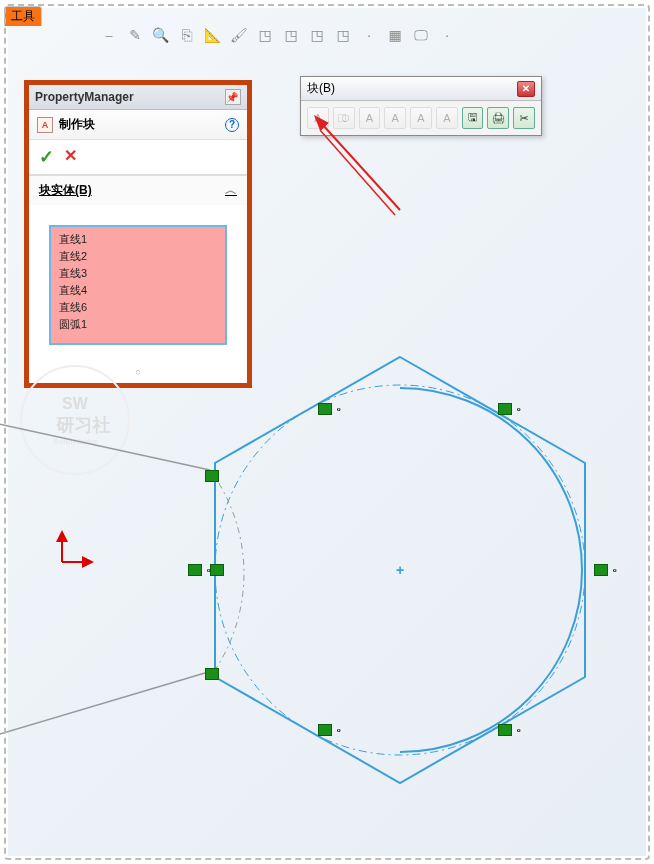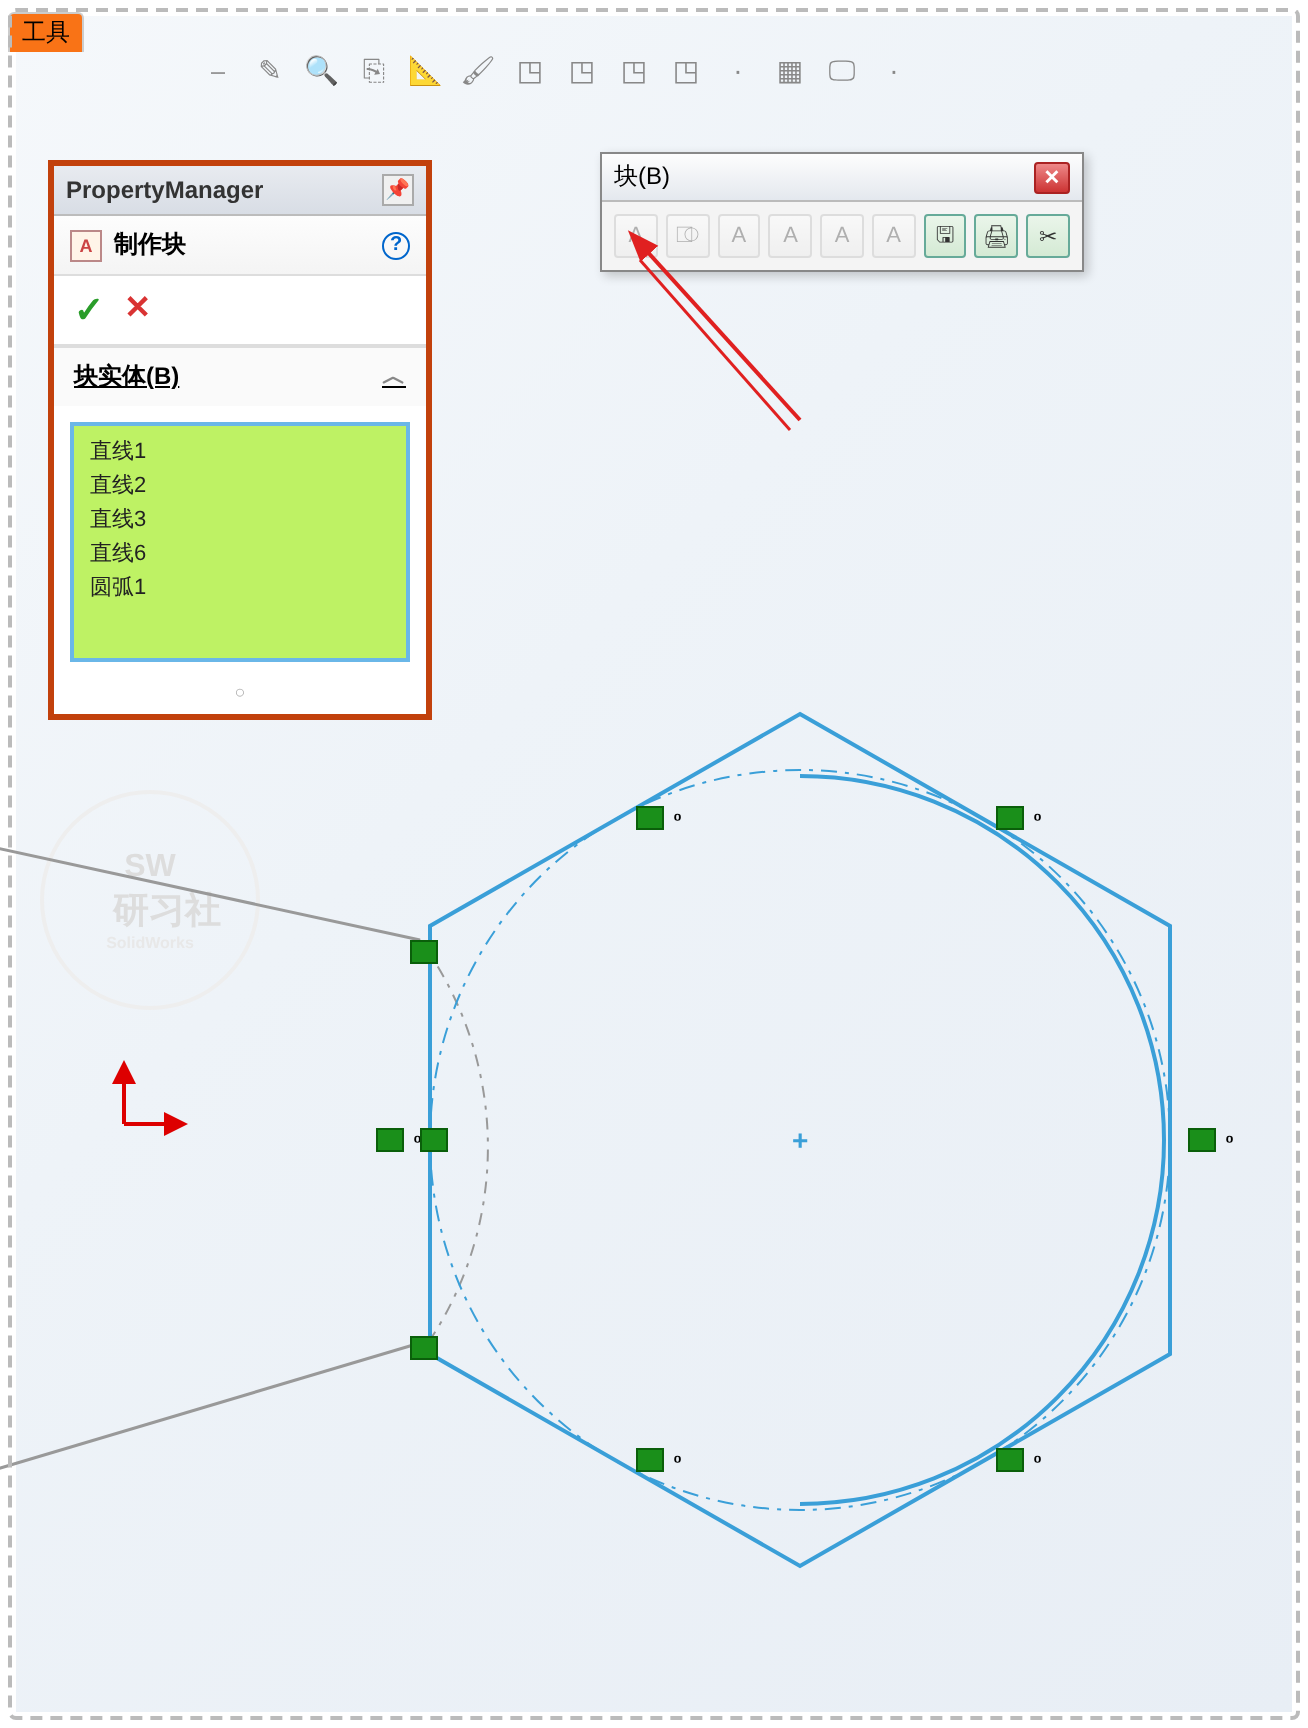--- a/index.html
+++ b/index.html
@@ -7,50 +7,50 @@
 
 .stamp-border { position: absolute; inset: 4px; border: 2px dashed #bbb; border-radius: 4px; pointer-events: none; z-index: 100; }
 
 .canvas-bg { position: absolute; inset: 8px; background: linear-gradient(135deg, #f5f8fb 0%, #eef3f8 40%, #e8eef5 100%); }
 
 .menu-tab { position: absolute; top: 6px; left: 4px; background: #f97316; border: 1px solid #ccc; border-bottom: none; padding: 1px 6px; font-size: 12px; border-radius: 3px 3px 0 0; }
 
 .main-toolbar { position: absolute; top: 24px; left: 100px; right: 20px; height: 22px; display: flex; gap: 8px; align-items: center; }
 .tb-icon { width: 18px; height: 18px; display: flex; align-items: center; justify-content: center; color: #888; font-size: 14px; }
 
-.pm-panel { position: absolute; top: 80px; left: 24px; width: 192px; background: #fff; border: 3px solid #c2410c; font-size: 12px; }
+.pm-panel { position: absolute; top: 80px; left: 24px; width: 228px; background: #fff; border: 5px solid #c2410c; font-size: 12px; }
 .pm-header { background: linear-gradient(#e8ebf0, #d8dde5); border-bottom: 1px solid #bcbcbc; display: flex; align-items: center; justify-content: space-between; padding: 4px 6px; font-weight: bold; color: #333; }
 .pm-pin { width: 16px; height: 16px; border: 1px solid #aaa; background: #f0f0f0; display: flex; align-items: center; justify-content: center; font-size: 10px; }
 .pm-title-row { display: flex; align-items: center; justify-content: space-between; padding: 6px 8px; background: linear-gradient(#fdfdfd, #f4f4f4); border-bottom: 1px solid #ddd; }
 .pm-title-left { display: flex; align-items: center; gap: 6px; font-weight: bold; }
 .pm-block-icon { width: 16px; height: 16px; border: 1px solid #b88; background: #fff4e8; display: flex; align-items: center; justify-content: center; font-size: 9px; color: #c44; }
 .pm-help { color: #0066cc; font-weight: bold; border: 1px solid #0066cc; border-radius: 50%; width: 14px; height: 14px; display: flex; align-items: center; justify-content: center; font-size: 10px; }
 .pm-actions { display: flex; gap: 10px; padding: 6px 10px; border-bottom: 1px solid #ddd; }
 .pm-ok { color: #2a9d2a; font-size: 18px; font-weight: bold; }
 .pm-cancel { color: #d93333; font-size: 16px; font-weight: bold; }
 .pm-section { border-top: 1px solid #ddd; }
 .pm-sec-hdr { display: flex; justify-content: space-between; align-items: center; padding: 6px 10px; background: #fafafa; font-weight: bold; cursor: pointer; text-decoration: underline; }
 .pm-chevron { color: #888; font-size: 12px; }
-.pm-listbox { margin: 8px; border: 2px solid #6ab7e8; background: #bef264; padding: 4px 6px; min-height: 120px; }
+.pm-listbox { margin: 20px; border: 2px solid #6ab7e8; background: #fca5a5; padding: 4px 6px; min-height: 120px; }
 .pm-listbox div { padding: 1px 2px; color: #222; font-size: 11px; }
 .pm-slider { text-align: center; padding: 2px 0 6px; color: #aaa; font-size: 9px; }
 
 .block-dialog { position: absolute; top: 76px; left: 300px; width: 242px; background: #f4f4f4; border: 1px solid #888; box-shadow: 2px 2px 5px rgba(0,0,0,0.2); }
 .dlg-titlebar { background: linear-gradient(#fdfdfd, #e4e8ee); border-bottom: 1px solid #bbb; display: flex; align-items: center; justify-content: space-between; padding: 3px 6px; font-size: 12px; }
 .dlg-close { width: 18px; height: 16px; background: linear-gradient(#e88, #c33); border: 1px solid #a22; border-radius: 2px; color: #fff; font-size: 10px; display: flex; align-items: center; justify-content: center; font-weight: bold; }
 .dlg-tools { padding: 6px; display: flex; gap: 4px; }
 .dlg-btn { width: 22px; height: 22px; border: 1px solid #ccc; background: linear-gradient(#fdfdfd, #ececec); border-radius: 2px; display: flex; align-items: center; justify-content: center; font-size: 11px; color: #777; }
 .dlg-btn.disabled { opacity: 0.55; }
 .dlg-btn.active { border-color: #6a9; background: linear-gradient(#eaf5ea, #d4ead4); color: #333; }
 
 .arrow-annot { position: absolute; top: 110px; left: 310px; pointer-events: none; }
 
 .sketch-svg { position: absolute; top: 0; left: 0; }
 
-.watermark { position: absolute; top: 395px; left: 20px; width: 110px; height: 110px; border: 2px solid #eee; border-radius: 50%; display: flex; flex-direction: column; align-items: center; justify-content: center; color: #ddd; font-size: 16px; font-weight: bold; pointer-events: none; }
+.watermark { position: absolute; top: 365px; left: 20px; width: 110px; height: 110px; border: 2px solid #eee; border-radius: 50%; display: flex; flex-direction: column; align-items: center; justify-content: center; color: #ddd; font-size: 16px; font-weight: bold; pointer-events: none; }
 .watermark .wm2 { font-size: 18px; margin-left: 17px; }
 .watermark .wm3 { font-size: 8px; color: #e8e8e8; }
 
 .origin-axes { position: absolute; top: 530px; left: 54px; }
 
 .rel-badge { position: absolute; width: 14px; height: 12px; background: #1a8f1a; border: 1px solid #0a5f0a; }
 .rel-badge::after { content: "₀"; position: absolute; right: -10px; top: -2px; font-size: 10px; font-weight: bold; color: #000; }
 .rel-plain::after { content: ""; }
 .center-mark { position: absolute; color: #3a9fd8; font-size: 14px; font-weight: bold; }
 </style>
@@ -96,20 +96,21 @@
   </div>
   <div class="pm-section">
     <div class="pm-sec-hdr">
       <span>块实体(B)</span>
       <span class="pm-chevron">︿</span>
     </div>
     <div class="pm-listbox" id="entities-list">
         <div>直线1</div>
         <div>直线2</div>
         <div>直线3</div>
+        <div>直线4</div>
         <div>直线6</div>
         <div>圆弧1</div>
       </div>
     <div class="pm-slider">○</div>
   </div>
 </div>
 
 <div class="block-dialog">
   <div class="dlg-titlebar">
     <span>块(B)</span>

